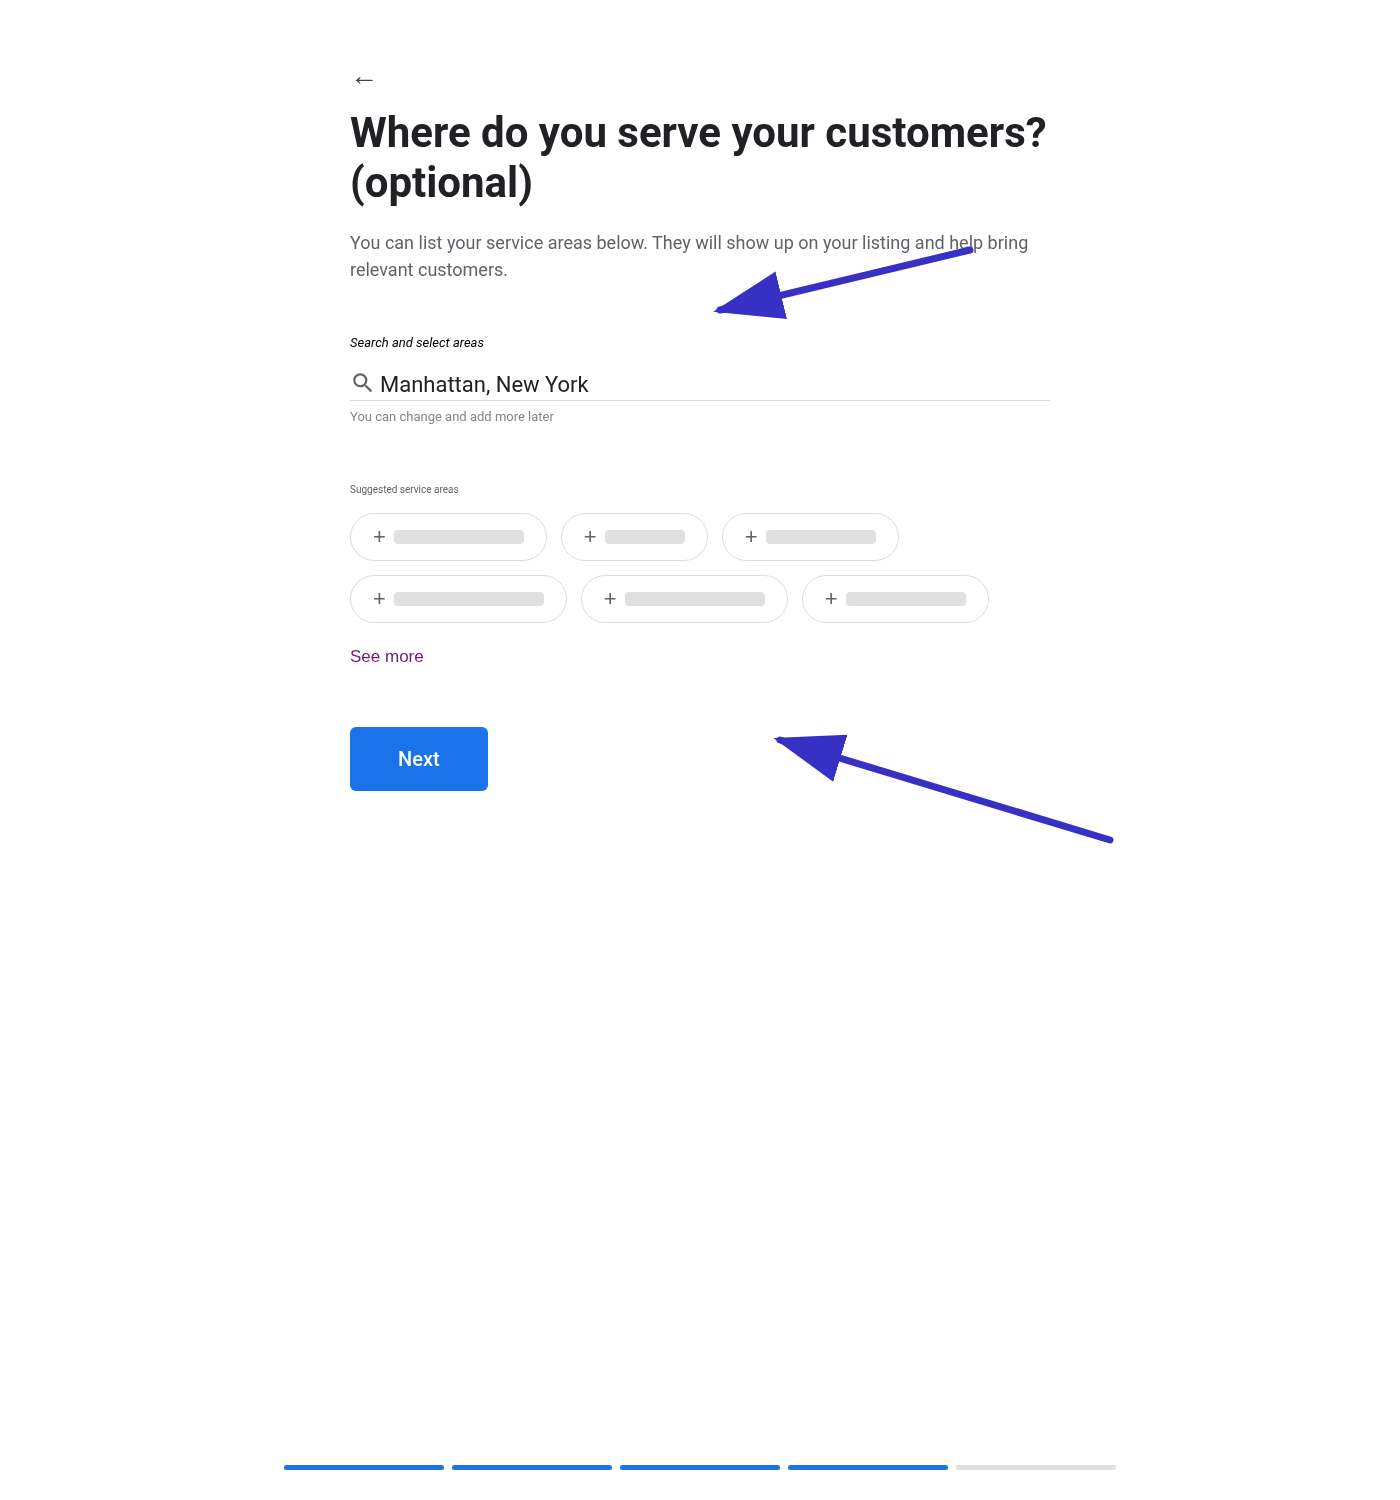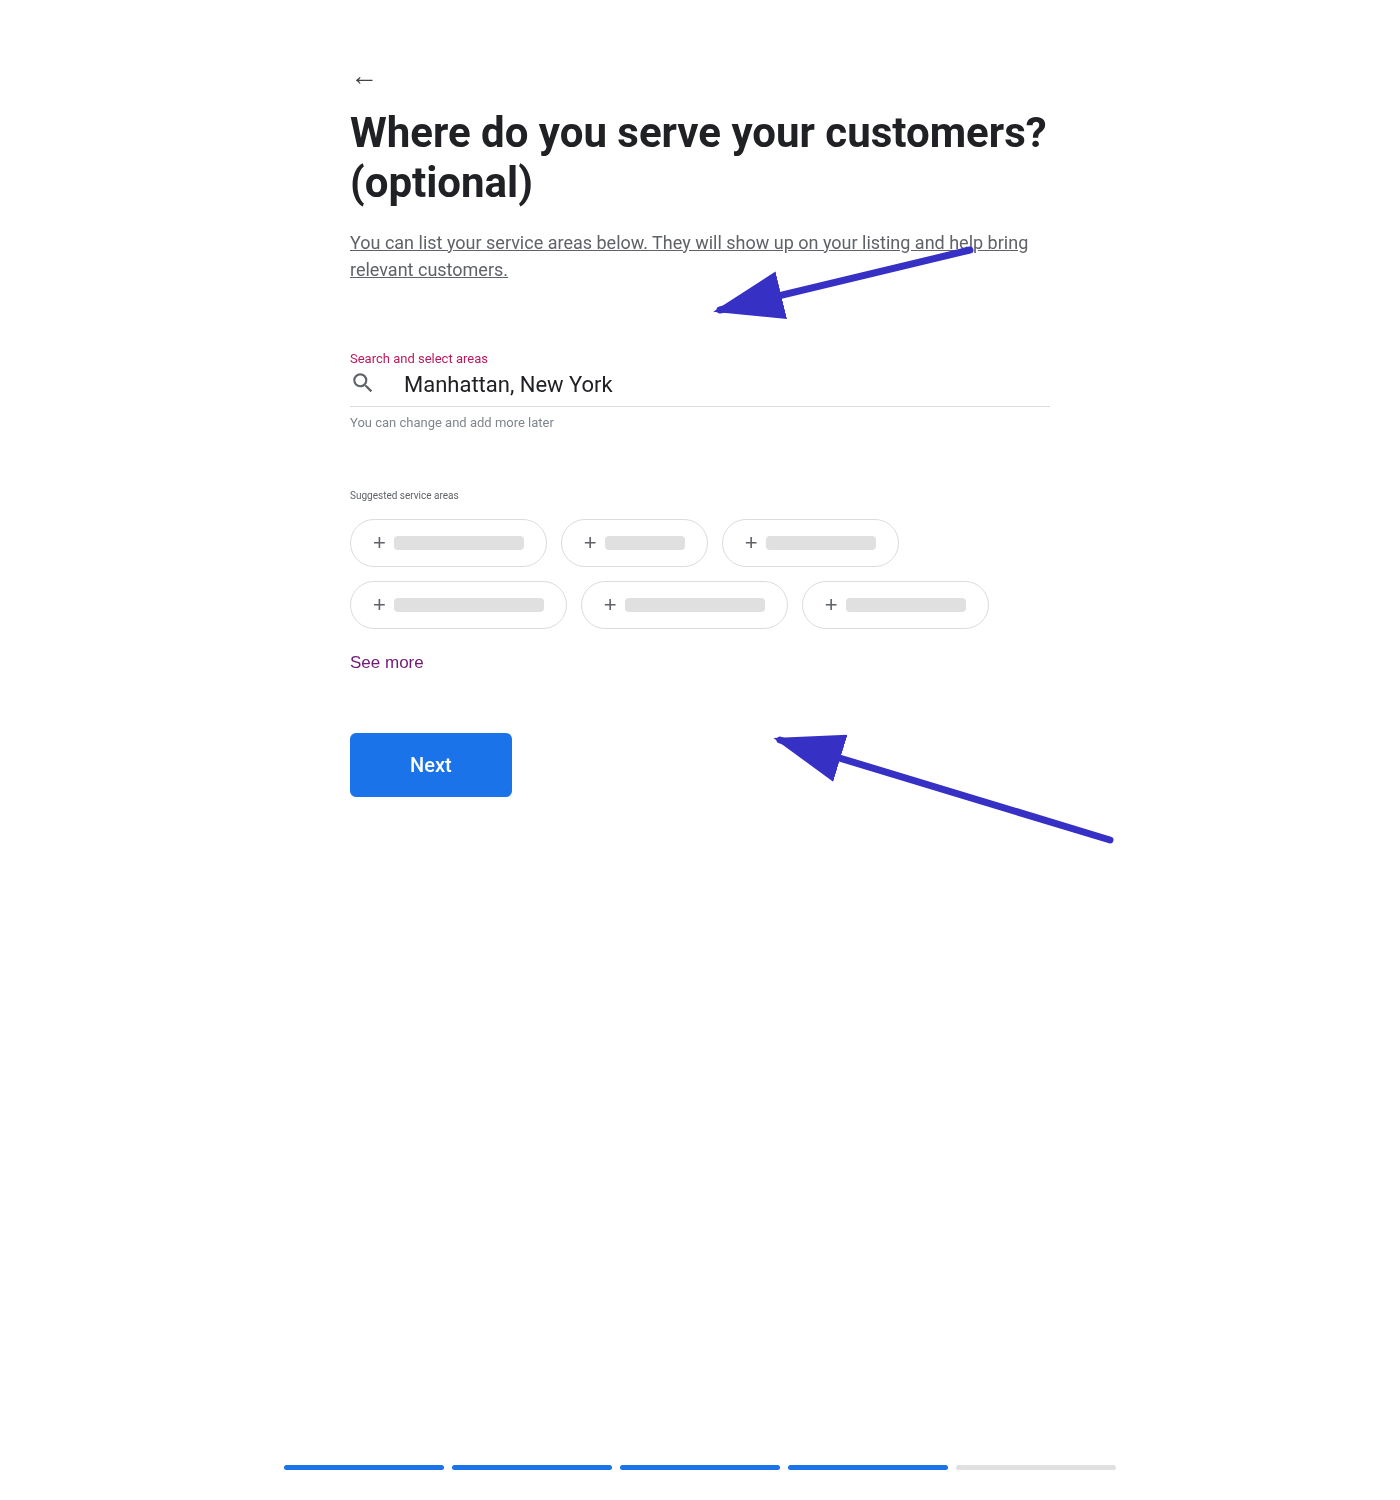--- a/index.html
+++ b/index.html
@@ -37,40 +37,40 @@
       font-weight: 700;
       color: #202124;
       line-height: 1.2;
       margin-bottom: 20px;
     }
 
     .page-subtitle {
       font-size: 18px;
       color: #5f6368;
       line-height: 1.5;
-      margin-bottom: 68px;
-      text-decoration: underline;
+      margin-bottom: 52px;
     }
 
     .search-section {
       margin-bottom: 12px;
     }
 
     .search-label {
       font-size: 13px;
-      color: #be185d;
-      margin-bottom: 4px;
+      color: #000000;
+      margin-bottom: 20px;
+      font-style: italic;
     }
 
     .search-input-row {
       display: flex;
       align-items: center;
-      gap: 28px;
+      gap: 4px;
       border-bottom: 1px solid #dadce0;
-      padding-bottom: 6px;
+      padding-bottom: 0;
       margin-bottom: 8px;
     }
 
     .search-icon-wrap {
       color: #5f6368;
       font-size: 26px;
       line-height: 1;
       flex-shrink: 0;
     }
 
@@ -141,21 +141,21 @@
       padding: 0;
       margin-bottom: 60px;
       display: inline-block;
     }
 
     .next-button {
       background: #1a73e8;
       color: #fff;
       border: none;
       border-radius: 6px;
-      padding: 20px 60px;
+      padding: 20px 48px;
       font-size: 20px;
       font-weight: 500;
       cursor: pointer;
       margin-bottom: 60px;
       font-family: inherit;
     }
 
     .progress-bar-row {
       display: flex;
       gap: 8px;

